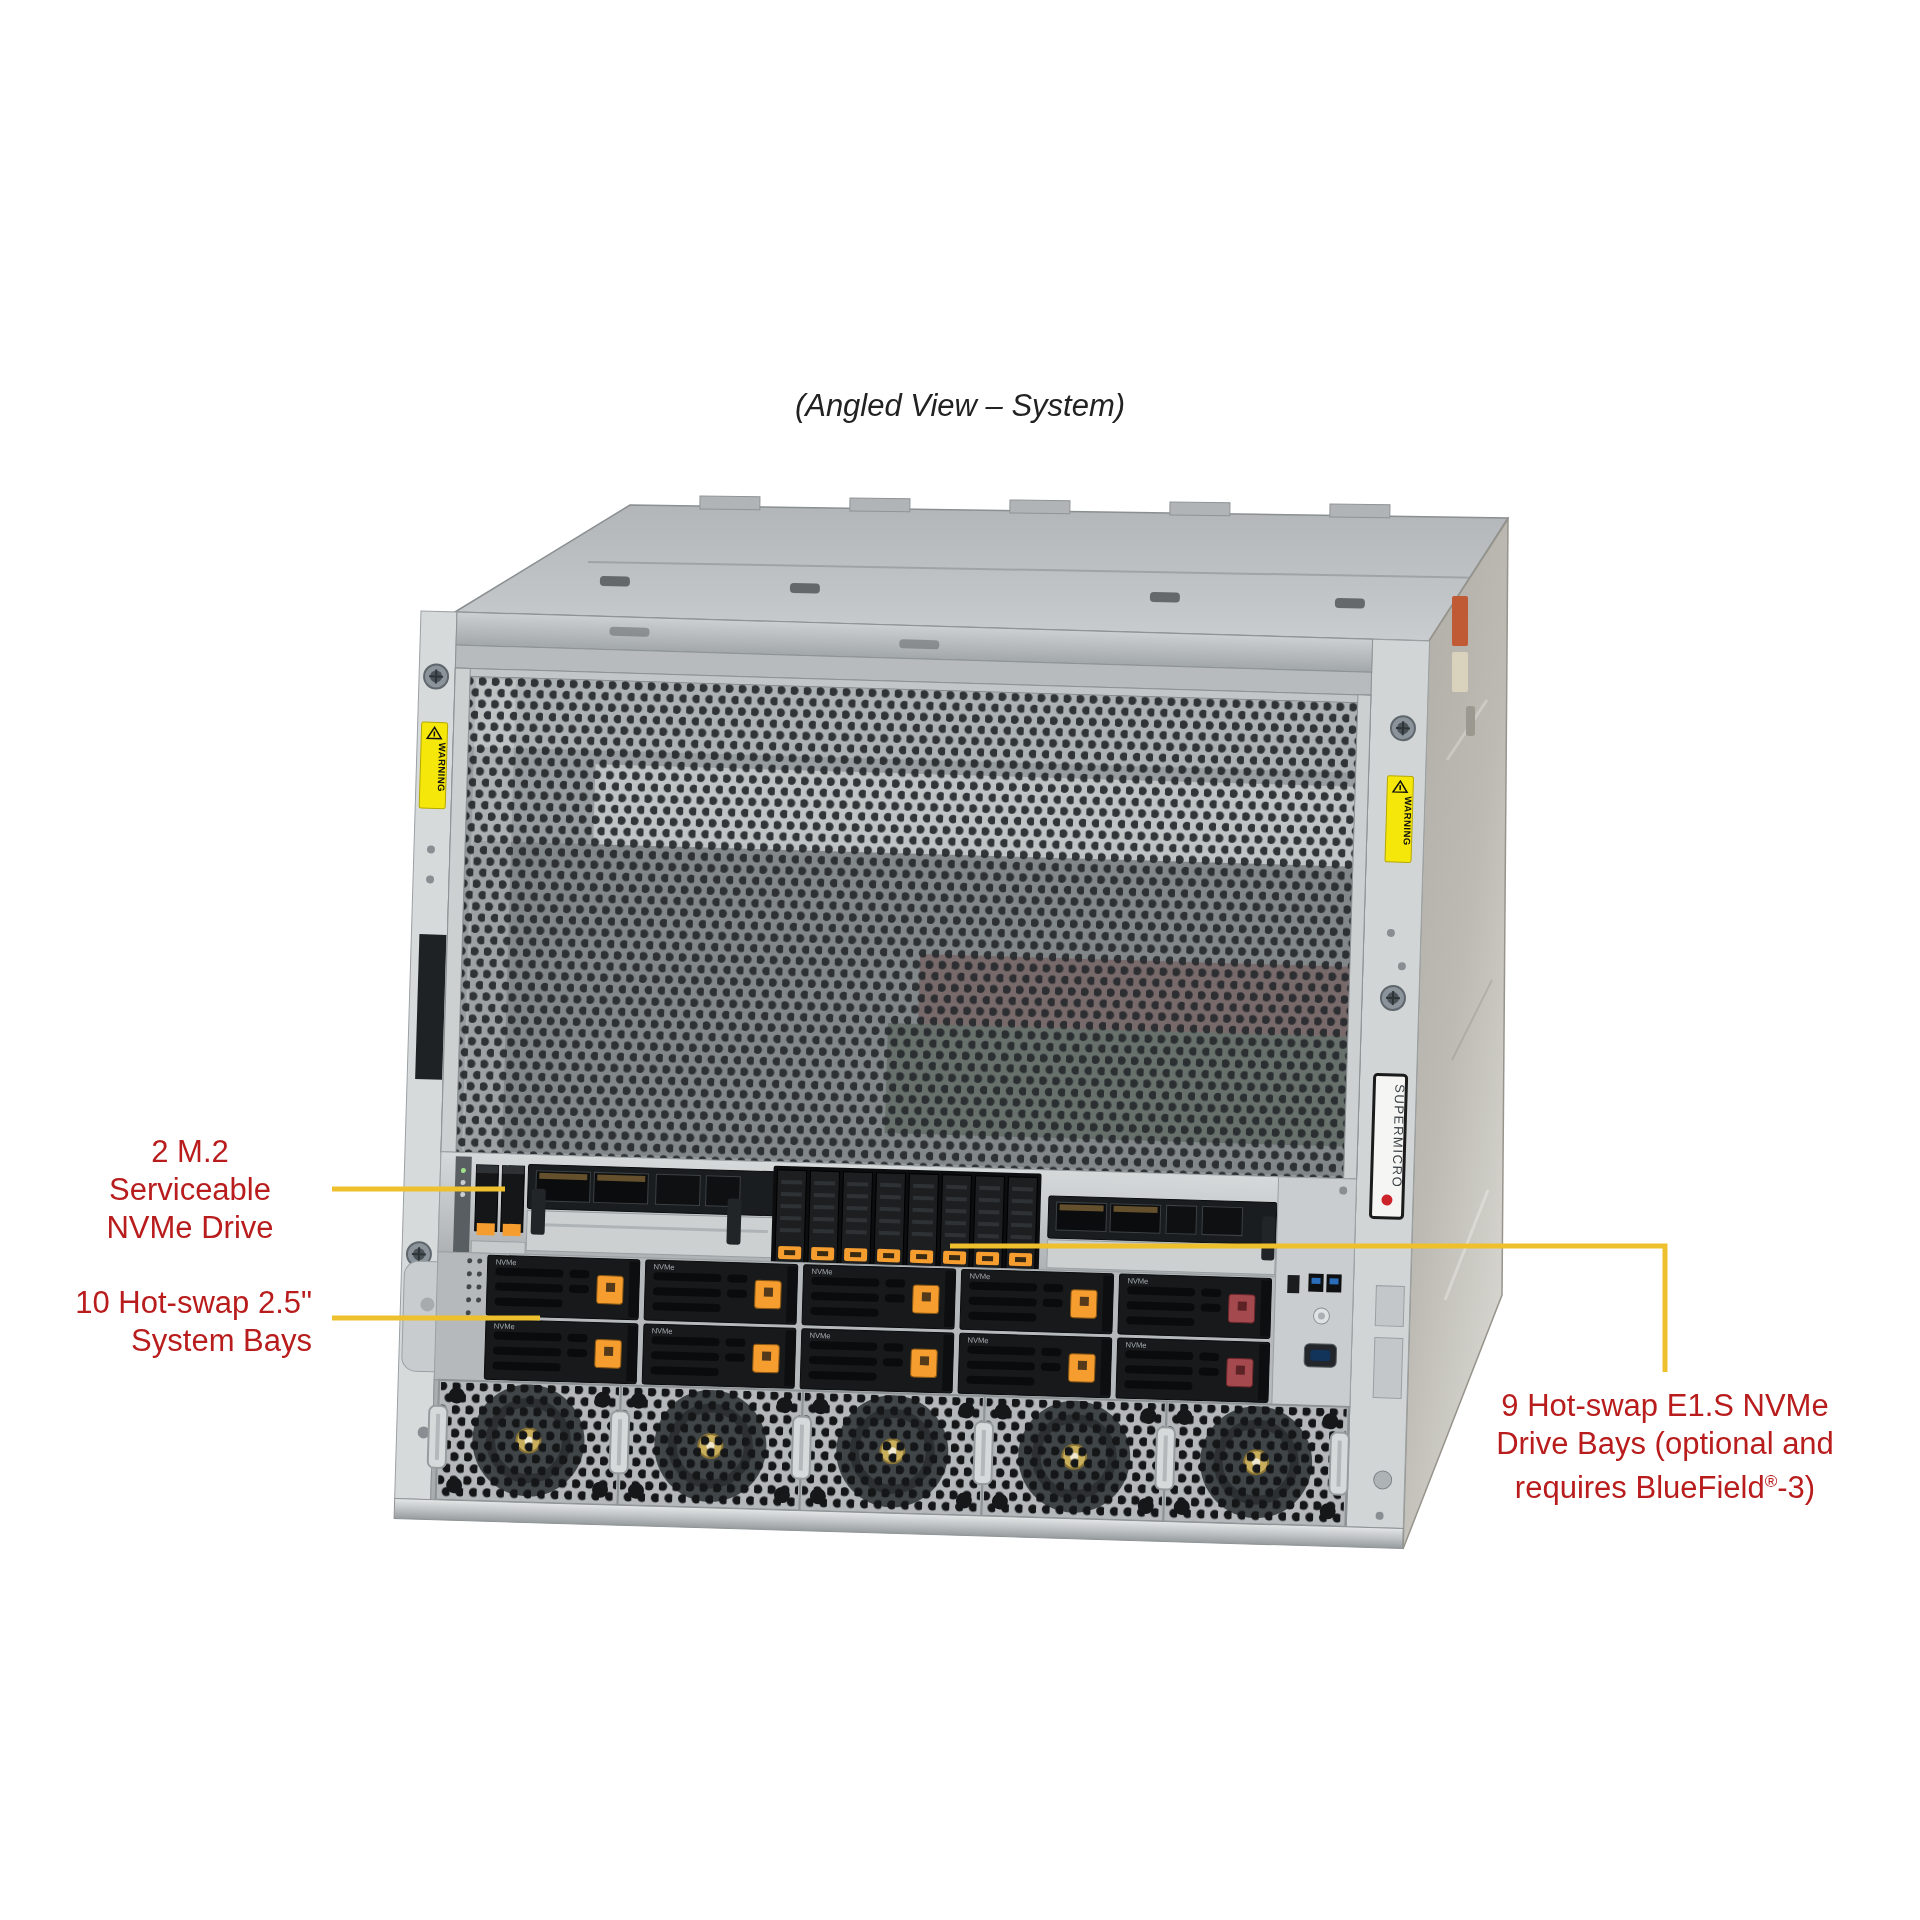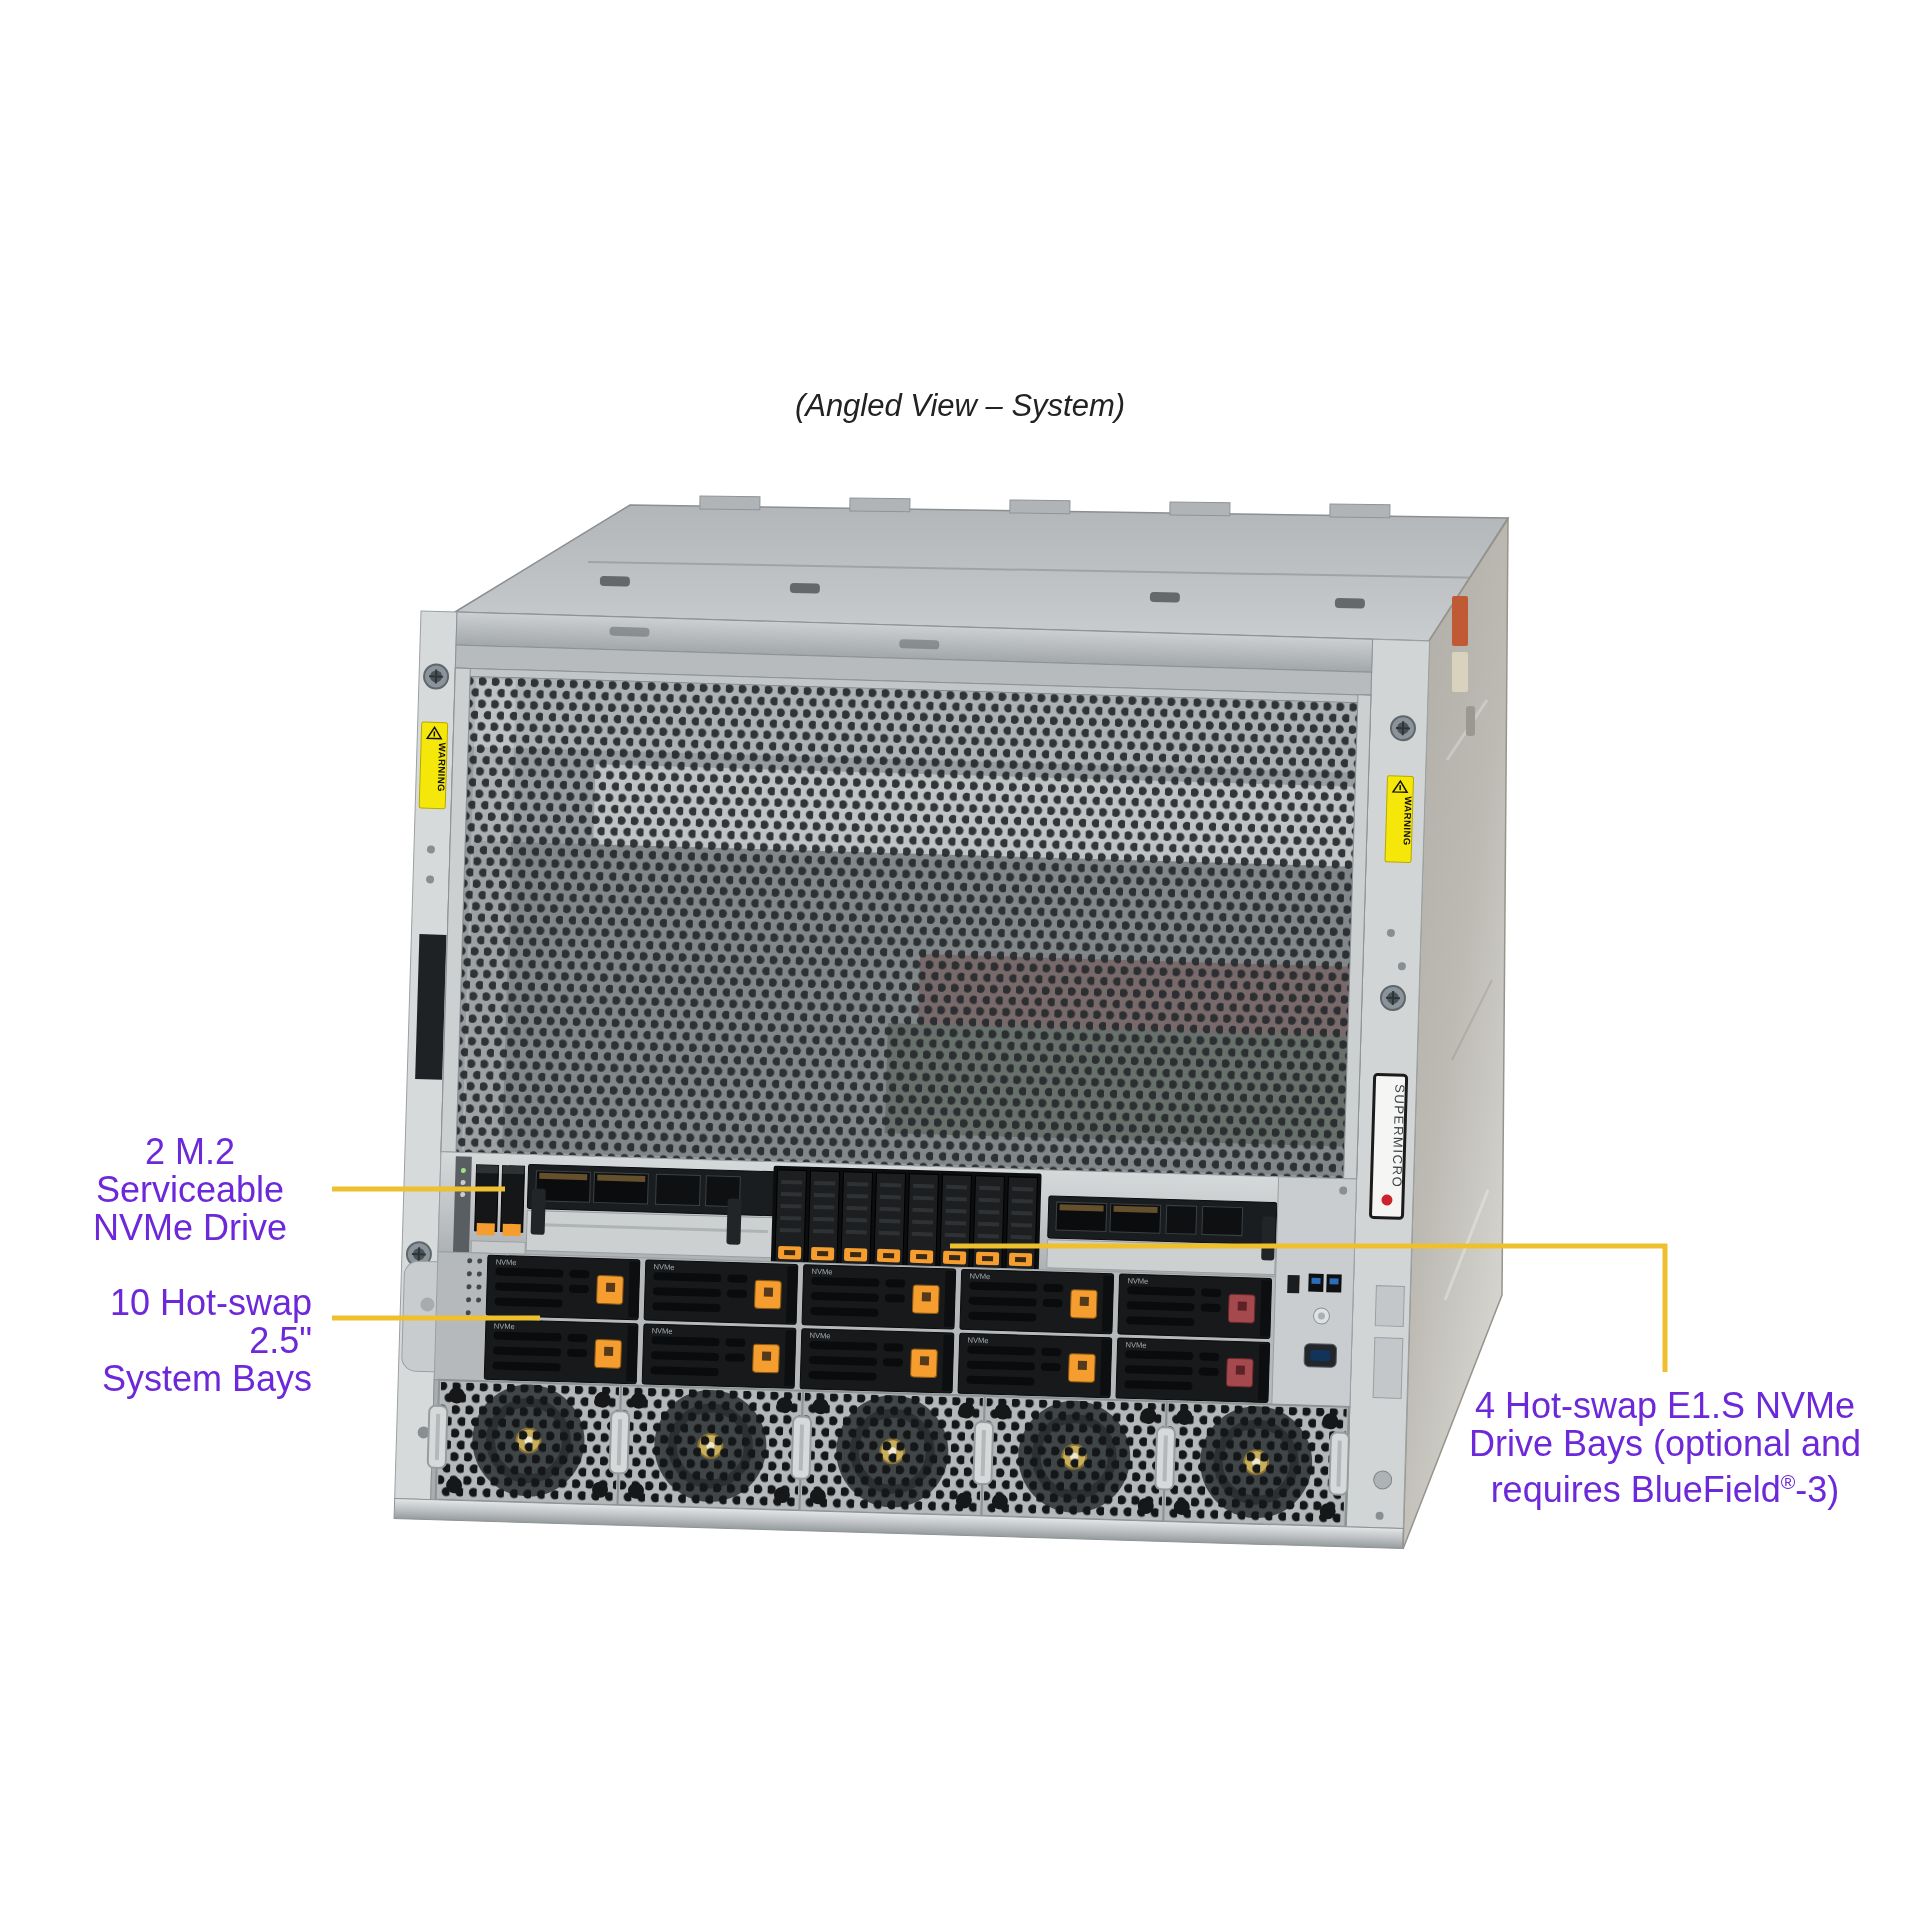--- a/index.html
+++ b/index.html
@@ -1,20 +1,20 @@
 <!DOCTYPE html>
 <html><head>
 <meta charset="utf-8">
 <style>
   html,body{margin:0;padding:0;background:#ffffff;}
   .page{position:relative;width:1920px;height:1920px;background:#ffffff;overflow:hidden;
         font-family:"Liberation Sans",sans-serif;color:#1b1b1b;border-radius:16px;}
   .title{position:absolute;left:600px;top:388px;width:720px;text-align:center;
          font-size:31px;font-style:italic;color:#222;}
-  .callout-label{position:absolute;font-size:36px;line-height:38px;color:#6d28d9;}
+  .callout-label{position:absolute;font-size:31px;line-height:38px;color:#b91c1c;}
   .label-m2{left:40px;top:1133px;width:300px;text-align:center;}
   .label-bays{left:40px;top:1284px;width:272px;text-align:right;}
   .label-e1s{left:1435px;top:1387px;width:460px;text-align:center;}
   .label-e1s sup{font-size:0.55em;}
   svg{position:absolute;left:0;top:0;}
 </style>
 </head>
 <body>
 
 <div class="page">
@@ -333,18 +333,18 @@
     <div>Serviceable</div>
     <div>NVMe Drive</div>
   </div>
 
   <div class="callout-label label-bays">
     <div>10 Hot-swap 2.5"</div>
     <div>System Bays</div>
   </div>
 
   <div class="callout-label label-e1s">
-    <div>4 Hot-swap E1.S NVMe</div>
+    <div>9 Hot-swap E1.S NVMe</div>
     <div>Drive Bays (optional and</div>
     <div><span>requires BlueField</span><sup>®</sup><span>-3)</span></div>
   </div>
 
 </div>
 
 </body></html>

